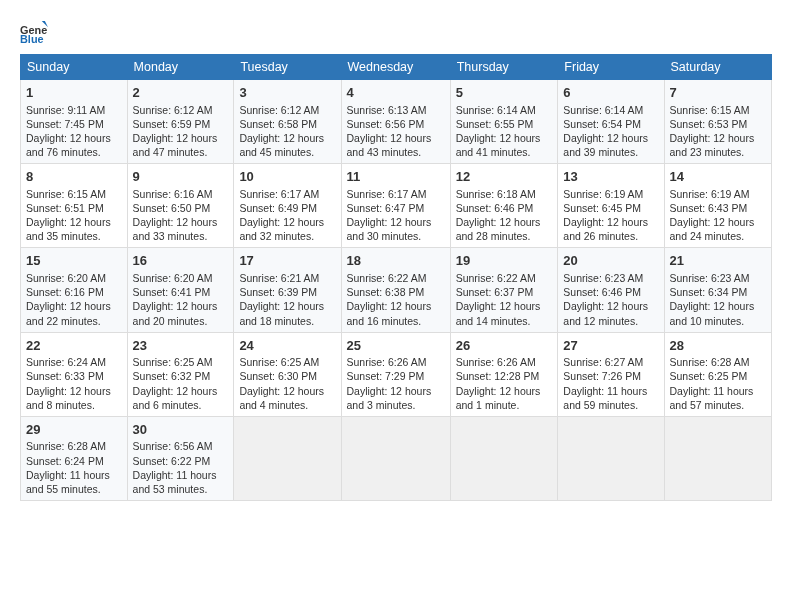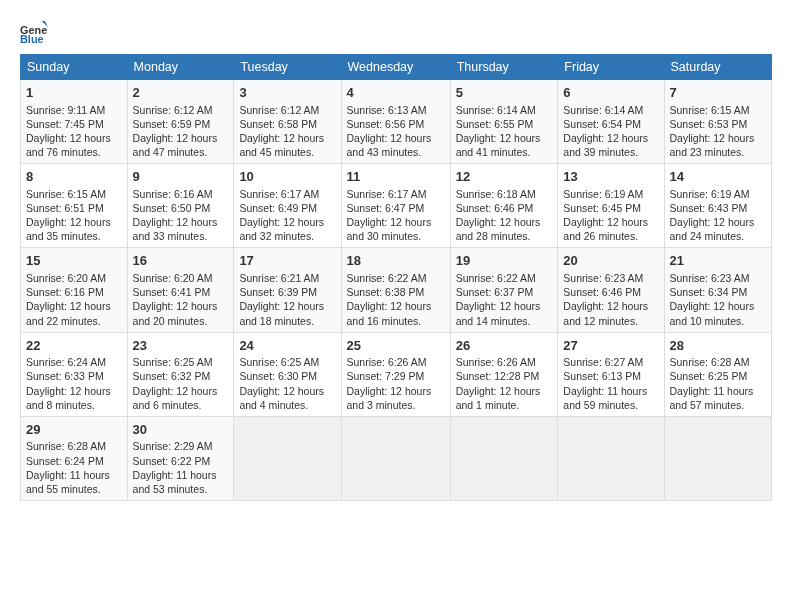--- a/index.html
+++ b/index.html
@@ -305,21 +305,21 @@
           <td>
             <span class="day-num">26</span>
             <div>Sunrise: 6:26 AM</div>
             <div>Sunset: 12:28 PM</div>
             <div>Daylight: 12 hours</div>
             <div>and 1 minute.</div>
           </td>
           <td>
             <span class="day-num">27</span>
             <div>Sunrise: 6:27 AM</div>
-            <div>Sunset: 6:13 PM</div>
+            <div>Sunset: 7:26 PM</div>
             <div>Daylight: 11 hours</div>
             <div>and 59 minutes.</div>
           </td>
           <td>
             <span class="day-num">28</span>
             <div>Sunrise: 6:28 AM</div>
             <div>Sunset: 6:25 PM</div>
             <div>Daylight: 11 hours</div>
             <div>and 57 minutes.</div>
           </td>
@@ -327,21 +327,21 @@
         <tr>
           <td>
             <span class="day-num">29</span>
             <div>Sunrise: 6:28 AM</div>
             <div>Sunset: 6:24 PM</div>
             <div>Daylight: 11 hours</div>
             <div>and 55 minutes.</div>
           </td>
           <td>
             <span class="day-num">30</span>
-            <div>Sunrise: 2:29 AM</div>
+            <div>Sunrise: 6:56 AM</div>
             <div>Sunset: 6:22 PM</div>
             <div>Daylight: 11 hours</div>
             <div>and 53 minutes.</div>
           </td>
           <td class="empty-cell"></td>
           <td class="empty-cell"></td>
           <td class="empty-cell"></td>
           <td class="empty-cell"></td>
           <td class="empty-cell"></td>
         </tr>

